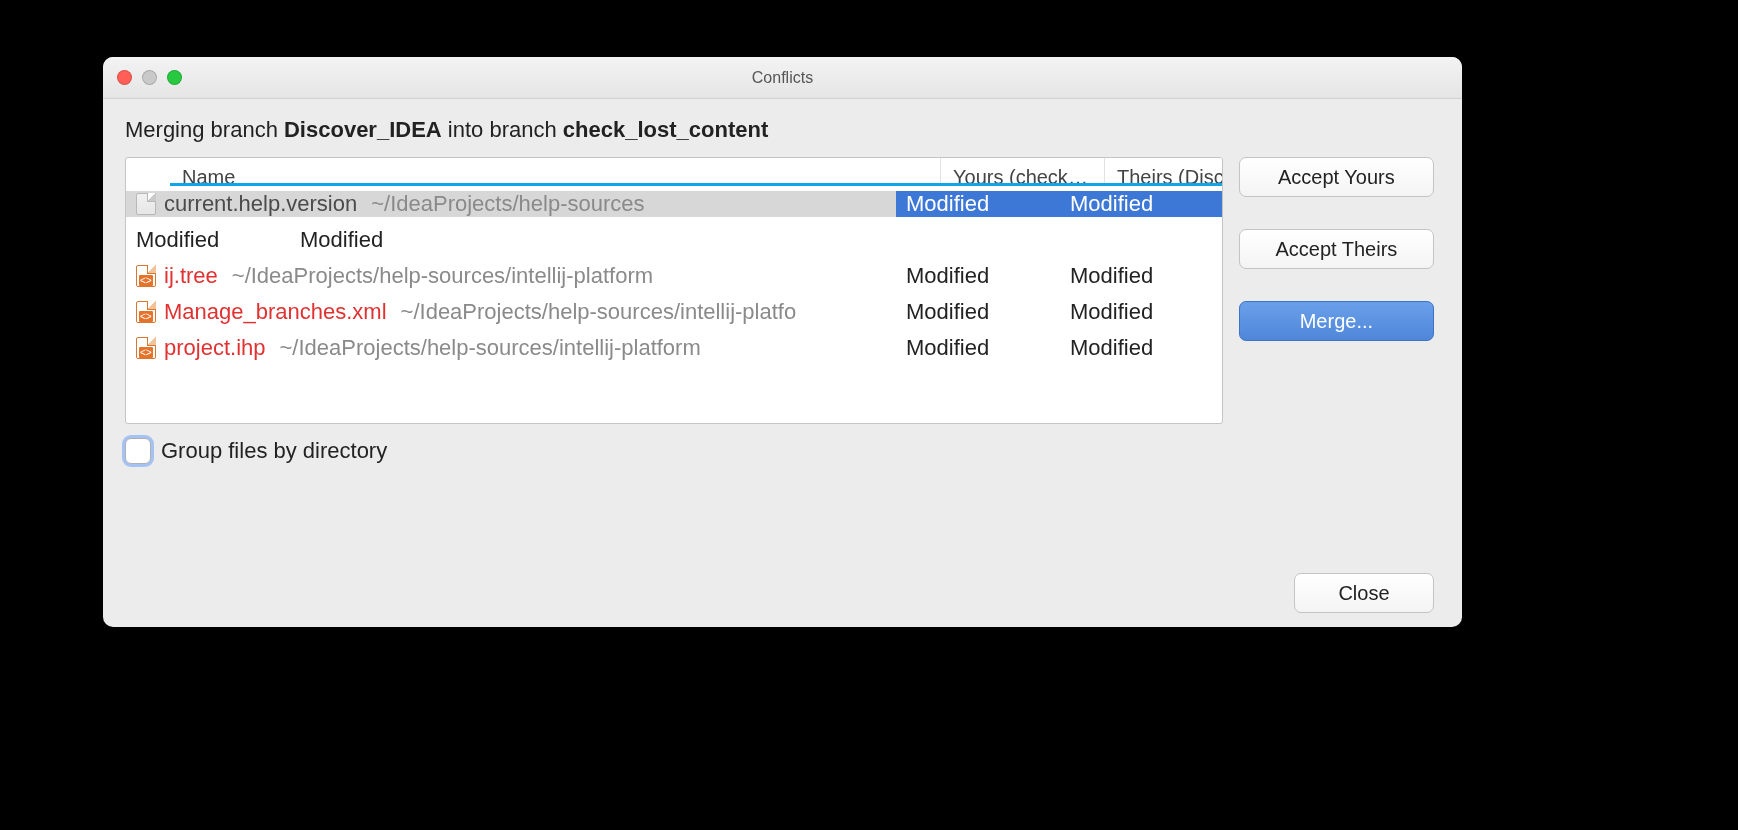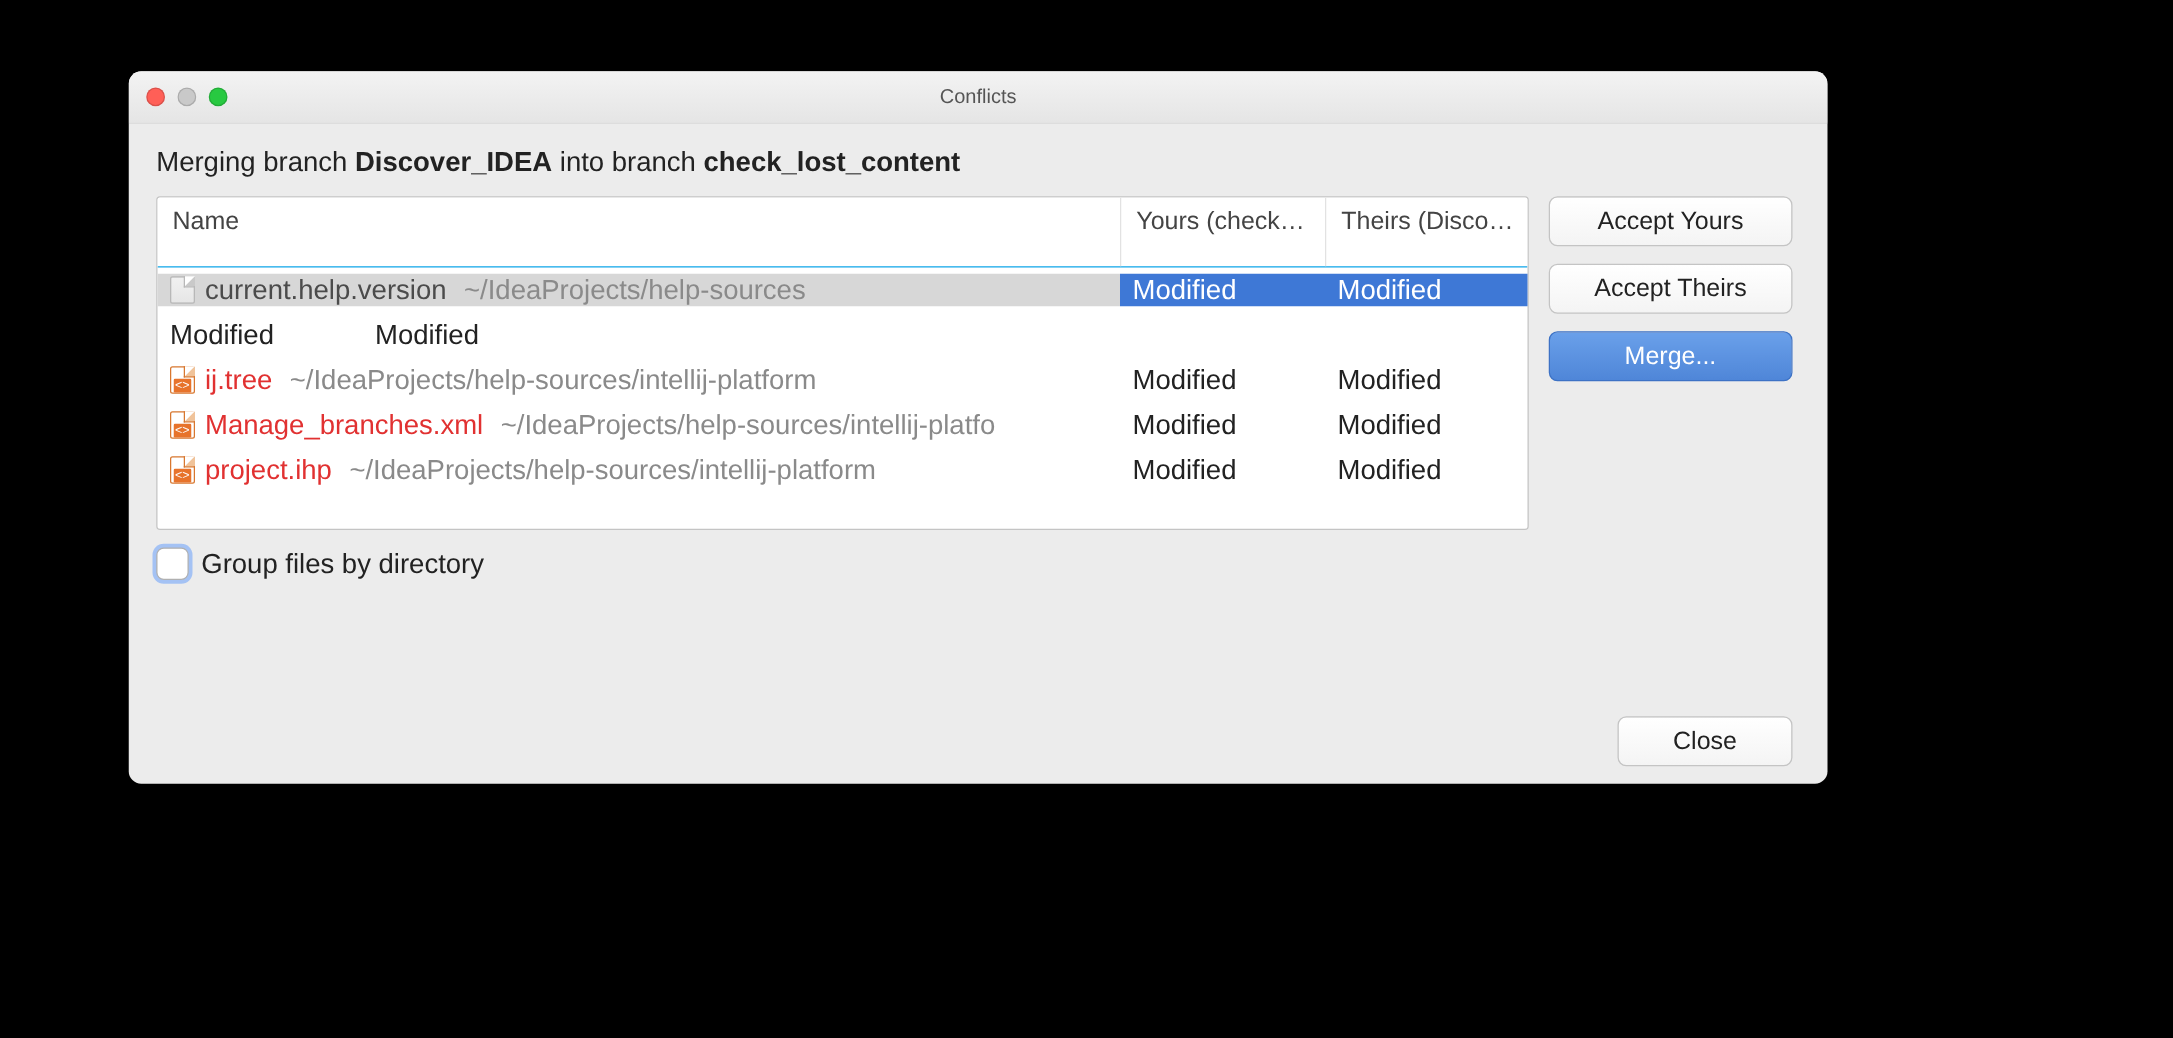--- a/index.html
+++ b/index.html
@@ -48,21 +48,21 @@
   }
   .content { padding: 18px 28px 14px 22px; flex: 1; display: flex; flex-direction: column; }
   .heading { font-size: 22px; margin-bottom: 14px; }
   .heading b { font-weight: 700; }
   .mainrow { display: flex; gap: 16px; align-items: flex-start; }
   .tablewrap {
     border: 1px solid #c4c4c4; background: #fff; border-radius: 3px;
     width: 1102px; height: 267px;
     display: flex; flex-direction: column; overflow: hidden;
   }
-  .thead { display: flex; background: #fff; border-bottom: 1px solid #0ea5e9; height: 56px; }
+  .thead { display: flex; background: #fff; border-bottom: 3px solid #0ea5e9; height: 28px; margin-left: 44px; }
   .th {
     padding: 8px 12px; font-size: 20px; color: #444; border-left: 1px solid #e2e2e2;
     white-space: nowrap; overflow: hidden; text-overflow: ellipsis;
   }
   .th:first-child { border-left: none; }
   .col-name  { width: 770px; flex: 0 0 770px; }
   .col-yours { width: 164px; flex: 0 0 164px; }
   .col-theirs{ width: 166px; flex: 0 0 166px; }
   .tbody { flex: 1; }
   .row { display: flex; height: 36px; align-items: center; font-size: 22px; }
@@ -92,21 +92,21 @@
   }
   .icon.xml::before {
     content: ""; position: absolute; right: -1px; top: -1px; width: 8px; height: 8px;
     background: linear-gradient(135deg, #fff 48%, #f0c39a 50%);
     border-bottom: 1px solid #d8772f; border-left: 1px solid #d8772f;
   }
   .icon.xml::after {
     content: "<>"; position: absolute; left: 2px; bottom: 0px;
     font-size: 10px; color: #fff; background: #e7732b; padding: 0 1px; line-height: 11px; border-radius: 1px;
   }
-  .sidebtns { display: flex; flex-direction: column; gap: 14px; width: 196px; }
+  .sidebtns { display: flex; flex-direction: column; gap: 32px; width: 196px; }
   .btn {
     height: 40px; border: 1px solid #c4c4c4; border-radius: 7px;
     background: linear-gradient(#ffffff,#f4f4f4); font-size: 20px; color: #222;
     display: flex; align-items: center; justify-content: center; cursor: default;
   }
   .btn.primary {
     background: linear-gradient(#6aa0ea,#4f86d8); color: #fff; border-color: #3d72c5;
   }
   .check-row { margin-top: 14px; display: flex; align-items: center; gap: 10px; }
   .checkbox {

